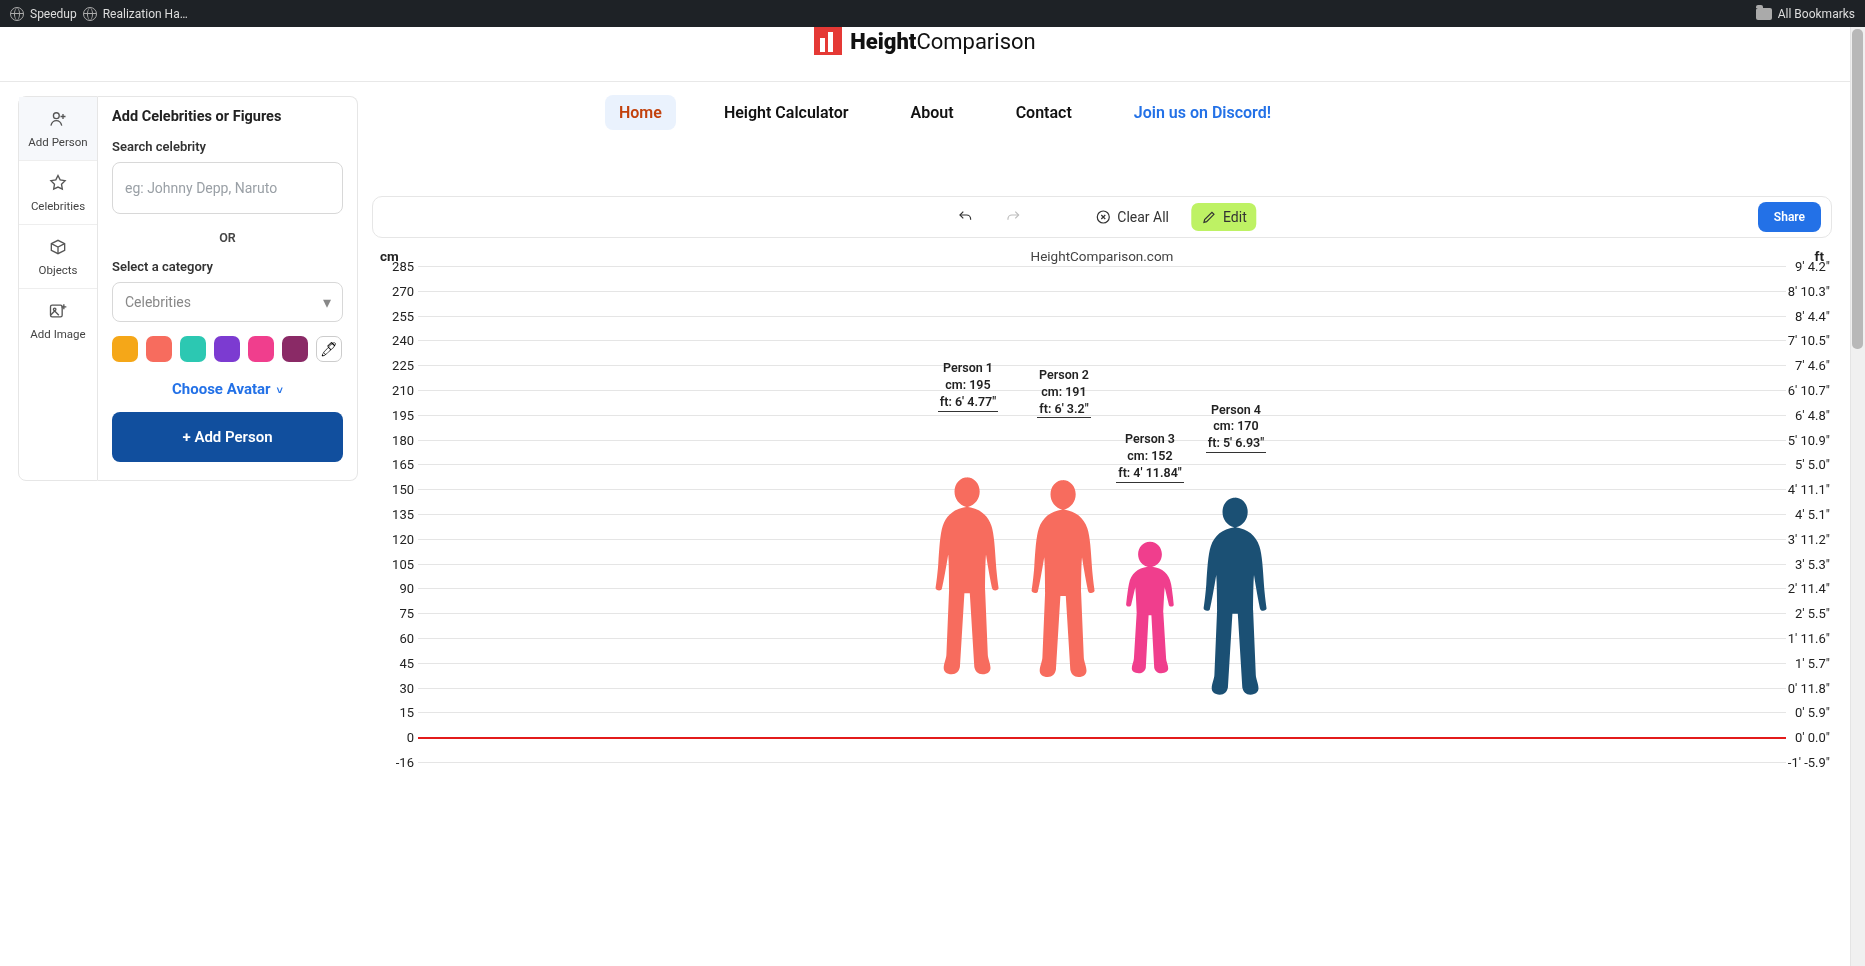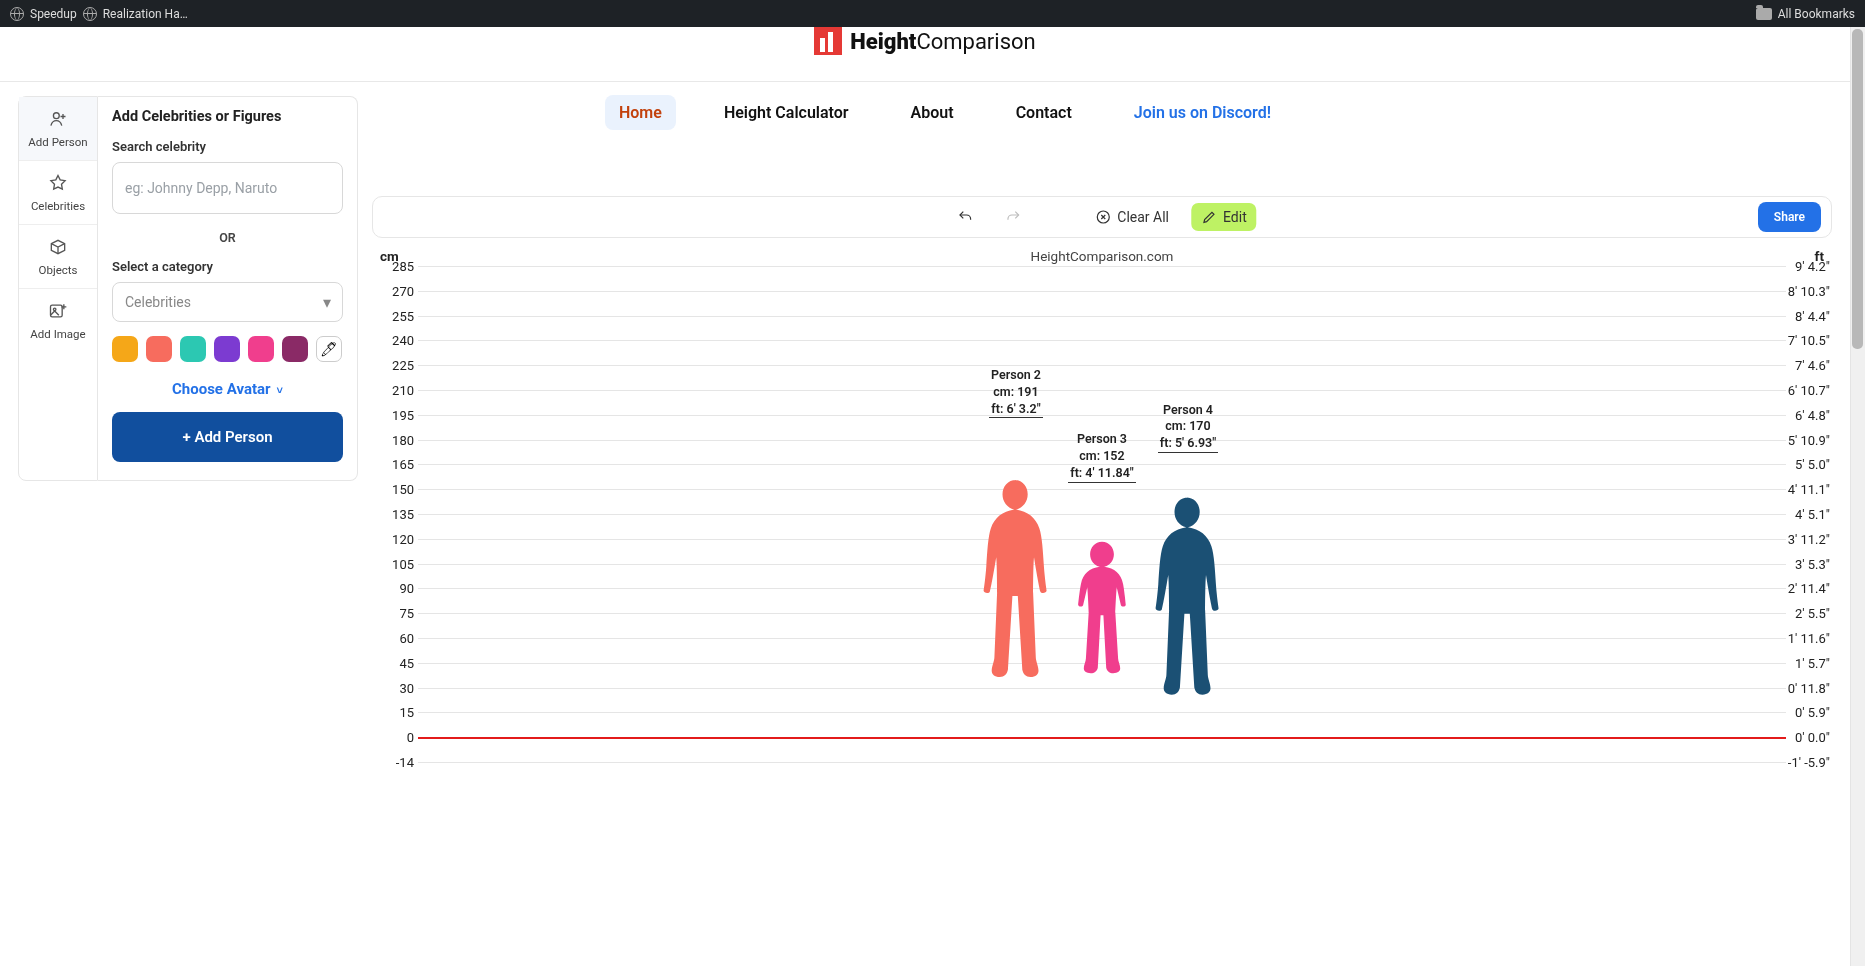--- a/index.html
+++ b/index.html
@@ -281,23 +281,29 @@
               <div class="gridline" style="top: 421.6px;"></div>
               <div class="tick-left" style="top: 421.6px;">30</div>
               <div class="tick-right" style="top: 421.6px;">0' 11.8"</div>
               <div class="gridline" style="top: 446.4px;"></div>
               <div class="tick-left" style="top: 446.4px;">15</div>
               <div class="tick-right" style="top: 446.4px;">0' 5.9"</div>
               <div class="gridline zero" style="top: 471.2px;"></div>
               <div class="tick-left" style="top: 471.2px;">0</div>
               <div class="tick-right" style="top: 471.2px;">0' 0.0"</div>
               <div class="gridline" style="top: 496px;"></div>
-              <div class="tick-left" style="top: 496px;">-14</div>
+              <div class="tick-left" style="top: 496px;">-16</div>
               <div class="tick-right" style="top: 496px;">-1' -5.9"</div>
               <div class="figures" style="bottom: 24.8px;">
+                <div class="figure">
+                  <div class="labels"><div>Person 1</div><div>cm: 195</div><div class="u">ft: 6' 4.77"</div></div>
+                  <svg class="sil adult" style="height:322.4px;width:90px" preserveAspectRatio="none">
+                    <use href="#adult-sil" fill="#f76c5e"></use>
+                  </svg>
+                </div>
                 <div class="figure">
                   <div class="labels"><div>Person 2</div><div>cm: 191</div><div class="u">ft: 6' 3.2"</div></div>
                   <svg class="sil adult" style="height:315.7866666666667px;width:90px" preserveAspectRatio="none">
                     <use href="#adult-sil" fill="#f76c5e"></use>
                   </svg>
                 </div>
                 <div class="figure">
                   <div class="labels"><div>Person 3</div><div>cm: 152</div><div class="u">ft: 4' 11.84"</div></div>
                   <svg class="sil child" style="height:251.30666666666667px;width:70px" preserveAspectRatio="none">
                     <use href="#child-sil" fill="#f03e8d"></use>

